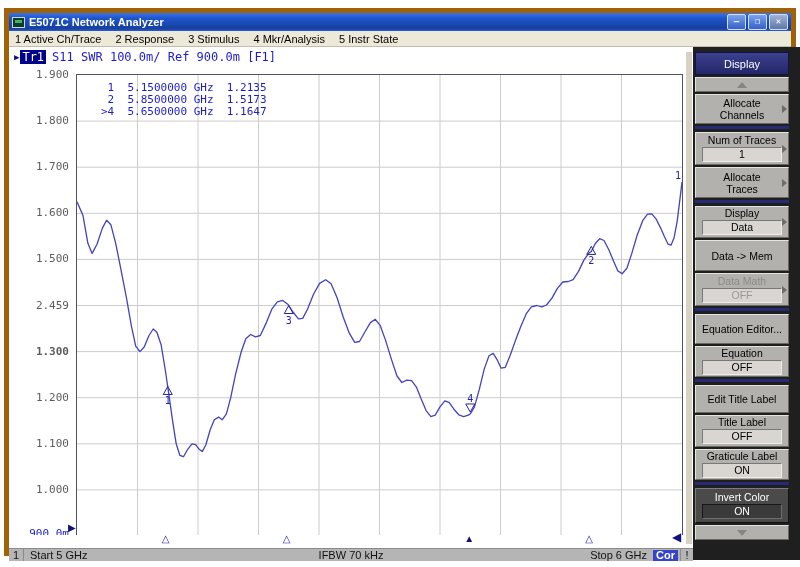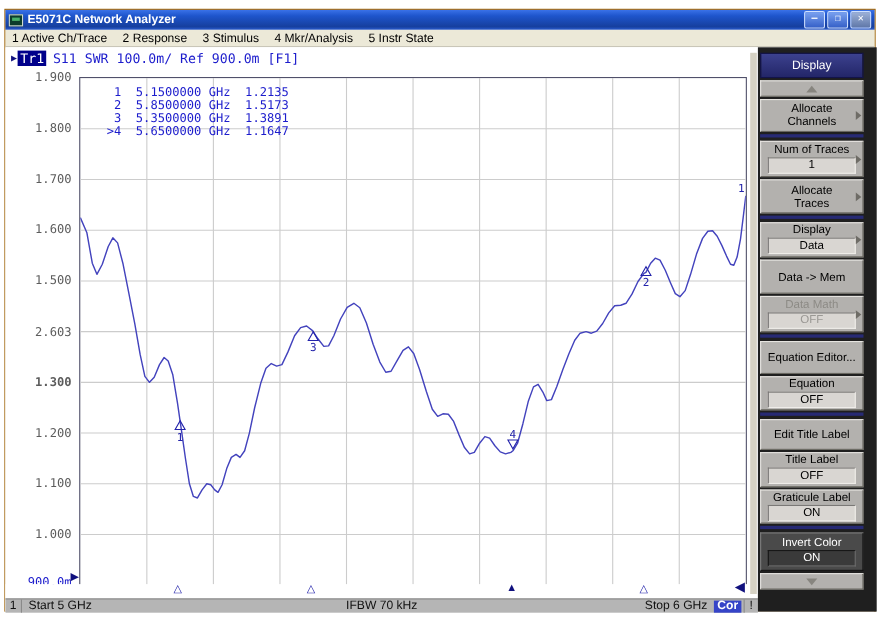--- a/index.html
+++ b/index.html
@@ -1,20 +1,20 @@
 <!DOCTYPE html>
 <html><head>
 <meta charset="utf-8">
 <style>
   html,body{margin:0;padding:0;background:#ffffff;}
   #stage{position:relative;width:800px;height:567px;background:#ffffff;overflow:hidden;
          font-family:"Liberation Sans",sans-serif;}
   
   #win{position:absolute;left:4px;top:8px;width:792px;height:548px;background:#ece9d8;
-       border:1px solid #a16207;box-sizing:border-box;}
+       border:5px solid #a16207;box-sizing:border-box;}
   #titlebar{position:relative;height:18px;display:flex;align-items:center;
        background:linear-gradient(180deg,#3a72e8 0%,#1e55cc 30%,#163f9e 85%,#2a5cd0 100%);
        color:#fff;font-size:11px;font-weight:bold;padding:0 3px;}
   #appicon{width:13px;height:11px;margin-right:4px;background:#0c3c2c;
        border:1px solid #cfd8cf;box-sizing:border-box;position:relative;}
   #appicon:before{content:"";position:absolute;left:2px;top:2px;width:7px;height:3px;background:#46b06a;}
   .winbtns{margin-left:auto;display:flex;gap:2px;}
   .winbtn{width:17px;height:14px;border:1px solid #cfe0ff;border-radius:2px;
        background:linear-gradient(180deg,#7aa2f0,#3560c8);color:#fff;font-size:9px;line-height:12px;
        text-align:center;font-family:"DejaVu Sans Mono",monospace;}
@@ -120,21 +120,21 @@
           <span class="trbadge">Tr1</span>
           <span>S11 SWR 100.0m/ Ref 900.0m [F1]</span>
         </div>
 
         <div id="yaxis-labels">
             <div class="ylab" style="left: 2px; top: 21px;">1.900</div>
             <div class="ylab" style="left: 2px; top: 67.1px;">1.800</div>
             <div class="ylab" style="left: 2px; top: 113.2px;">1.700</div>
             <div class="ylab" style="left: 2px; top: 159.3px;">1.600</div>
             <div class="ylab" style="left: 2px; top: 205.4px;">1.500</div>
-            <div class="ylab" style="left: 2px; top: 251.5px;">2.603</div>
+            <div class="ylab" style="left: 2px; top: 251.5px;">2.459</div>
             <div class="ylab" style="left: 2px; top: 298px; font-weight: bold;">1.300</div>
             <div class="ylab" style="left: 2px; top: 343.7px;">1.200</div>
             <div class="ylab" style="left: 2px; top: 389.8px;">1.100</div>
             <div class="ylab" style="left: 2px; top: 435.9px;">1.000</div>
             <div class="ylab ref" style="left: 2px; top: 480px;">900.0m</div>
           </div>
         <span id="ref-arrow">▶</span>
 
         <div id="plot">
           <svg id="plot-svg" width="605" height="461" viewBox="0 0 605 461">
@@ -160,21 +160,21 @@
               <polygon points="90.75000000000021,311.4765 86.25000000000021,319.4765 95.25000000000021,319.4765" fill="none" stroke="#2222aa" stroke-width="1"></polygon>
               <text x="90.75000000000021" y="329.4765" text-anchor="middle" fill="#2222aa" font-size="10" font-family="DejaVu Sans Mono, monospace">1</text>
               <polygon points="514.2499999999998,171.42469999999994 509.7499999999998,179.42469999999994 518.7499999999998,179.42469999999994" fill="none" stroke="#2222aa" stroke-width="1"></polygon>
               <text x="514.2499999999998" y="189.42469999999994" text-anchor="middle" fill="#2222aa" font-size="10" font-family="DejaVu Sans Mono, monospace">2</text>
               <polygon points="211.74999999999977,230.5249 207.24999999999977,238.5249 216.24999999999977,238.5249" fill="none" stroke="#2222aa" stroke-width="1"></polygon>
               <text x="211.74999999999977" y="248.5249" text-anchor="middle" fill="#2222aa" font-size="10" font-family="DejaVu Sans Mono, monospace">3</text>
               <polygon points="388.7500000000002,328.9733 397.7500000000002,328.9733 393.2500000000002,336.9733" fill="none" stroke="#2222aa" stroke-width="1"></polygon>
               <text x="393.2500000000002" y="326.9733" text-anchor="middle" fill="#2222aa" font-size="10" font-family="DejaVu Sans Mono, monospace">4</text>
               <text x="598" y="103.95200000000001" fill="#2222aa" font-size="10" font-family="DejaVu Sans Mono, monospace">1</text>
             </svg>
-          <div id="marker-table"><div>&nbsp;1&nbsp;&nbsp;5.1500000 GHz&nbsp;&nbsp;1.2135</div><div>&nbsp;2&nbsp;&nbsp;5.8500000 GHz&nbsp;&nbsp;1.5173</div><div>&nbsp;3&nbsp;&nbsp;5.3500000 GHz&nbsp;&nbsp;1.3891</div><div>&gt;4&nbsp;&nbsp;5.6500000 GHz&nbsp;&nbsp;1.1647</div></div>
+          <div id="marker-table"><div>&nbsp;1&nbsp;&nbsp;5.1500000 GHz&nbsp;&nbsp;1.2135</div><div>&nbsp;2&nbsp;&nbsp;5.8500000 GHz&nbsp;&nbsp;1.5173</div><div>&gt;4&nbsp;&nbsp;5.6500000 GHz&nbsp;&nbsp;1.1647</div></div>
         </div>
 
         <div id="marker-strip">
           <span id="sweep-arrow" class="strip-mk filled">◀</span>
         <span class="strip-mk" style="left: 152.75px;">△</span>
             <span class="strip-mk" style="left: 576.25px;">△</span>
             <span class="strip-mk" style="left: 273.75px;">△</span>
             <span class="strip-mk filled" style="left: 455.25px;">▲</span>
           </div>
 

